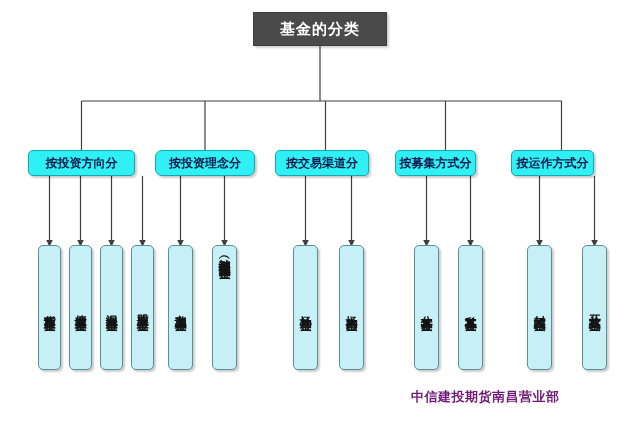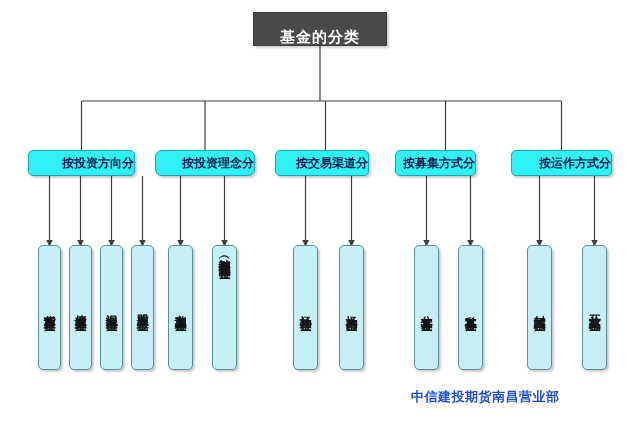--- a/index.html
+++ b/index.html
@@ -33,21 +33,21 @@
   .root-node {
     position: absolute;
     left: 253px;
     top: 12px;
     width: 134px;
     height: 34px;
     background: #4a4a4a;
     border: 1px solid #3b3b3b;
     box-sizing: border-box;
     display: flex;
-    align-items: flex-end;
+    align-items: center;
     justify-content: center;
     box-shadow: 2px 2px 2px rgba(0,0,0,0.18);
   }
   .root-node .label {
     color: #ffffff;
     font-size: 15px;
     font-weight: bold;
     letter-spacing: 1px;
     line-height: 1;
   }
@@ -56,21 +56,21 @@
   .cat-node {
     position: absolute;
     top: 150px;
     height: 26px;
     background: #2ff0f5;
     border: 1px solid #14a9ae;
     border-radius: 5px;
     box-sizing: border-box;
     display: flex;
     align-items: center;
-    justify-content: flex-end;
+    justify-content: center;
     box-shadow: 2px 2px 2px rgba(0,0,0,0.20);
   }
   .cat-node .label {
     color: #0b1a4a;
     font-size: 12px;
     font-weight: bold;
     line-height: 1;
     white-space: nowrap;
   }
 
@@ -101,21 +101,21 @@
     line-height: 1.06;
     letter-spacing: 1px;
     white-space: nowrap;
   }
 
   
   .watermark {
     position: absolute;
     left: 411px;
     top: 390px;
-    color: #1d4ed8;
+    color: #701a75;
     font-size: 13px;
     font-weight: bold;
     letter-spacing: 0.5px;
     line-height: 1;
     white-space: nowrap;
   }
 </style>
 </head>
 <body>
 
@@ -160,21 +160,21 @@
       </div>
       <div class="cat-node" style="left: 155px; width: 100px; border-radius: 7px;">
         <span class="label">按投资理念分</span>
       </div>
       <div class="cat-node" style="left: 275px; width: 94px;">
         <span class="label">按交易渠道分</span>
       </div>
       <div class="cat-node" style="left: 395px; width: 81px;">
         <span class="label">按募集方式分</span>
       </div>
-      <div class="cat-node" style="left: 511px; width: 101px;">
+      <div class="cat-node" style="left: 511px; width: 83px;">
         <span class="label">按运作方式分</span>
       </div>
     </div>
   <div id="leaf-layer">
       <div class="leaf-node" style="left: 38px; width: 23px;">
         <span class="label">货币型基金</span>
       </div>
       <div class="leaf-node" style="left: 69px; width: 23px;">
         <span class="label">债券型基金</span>
       </div>

